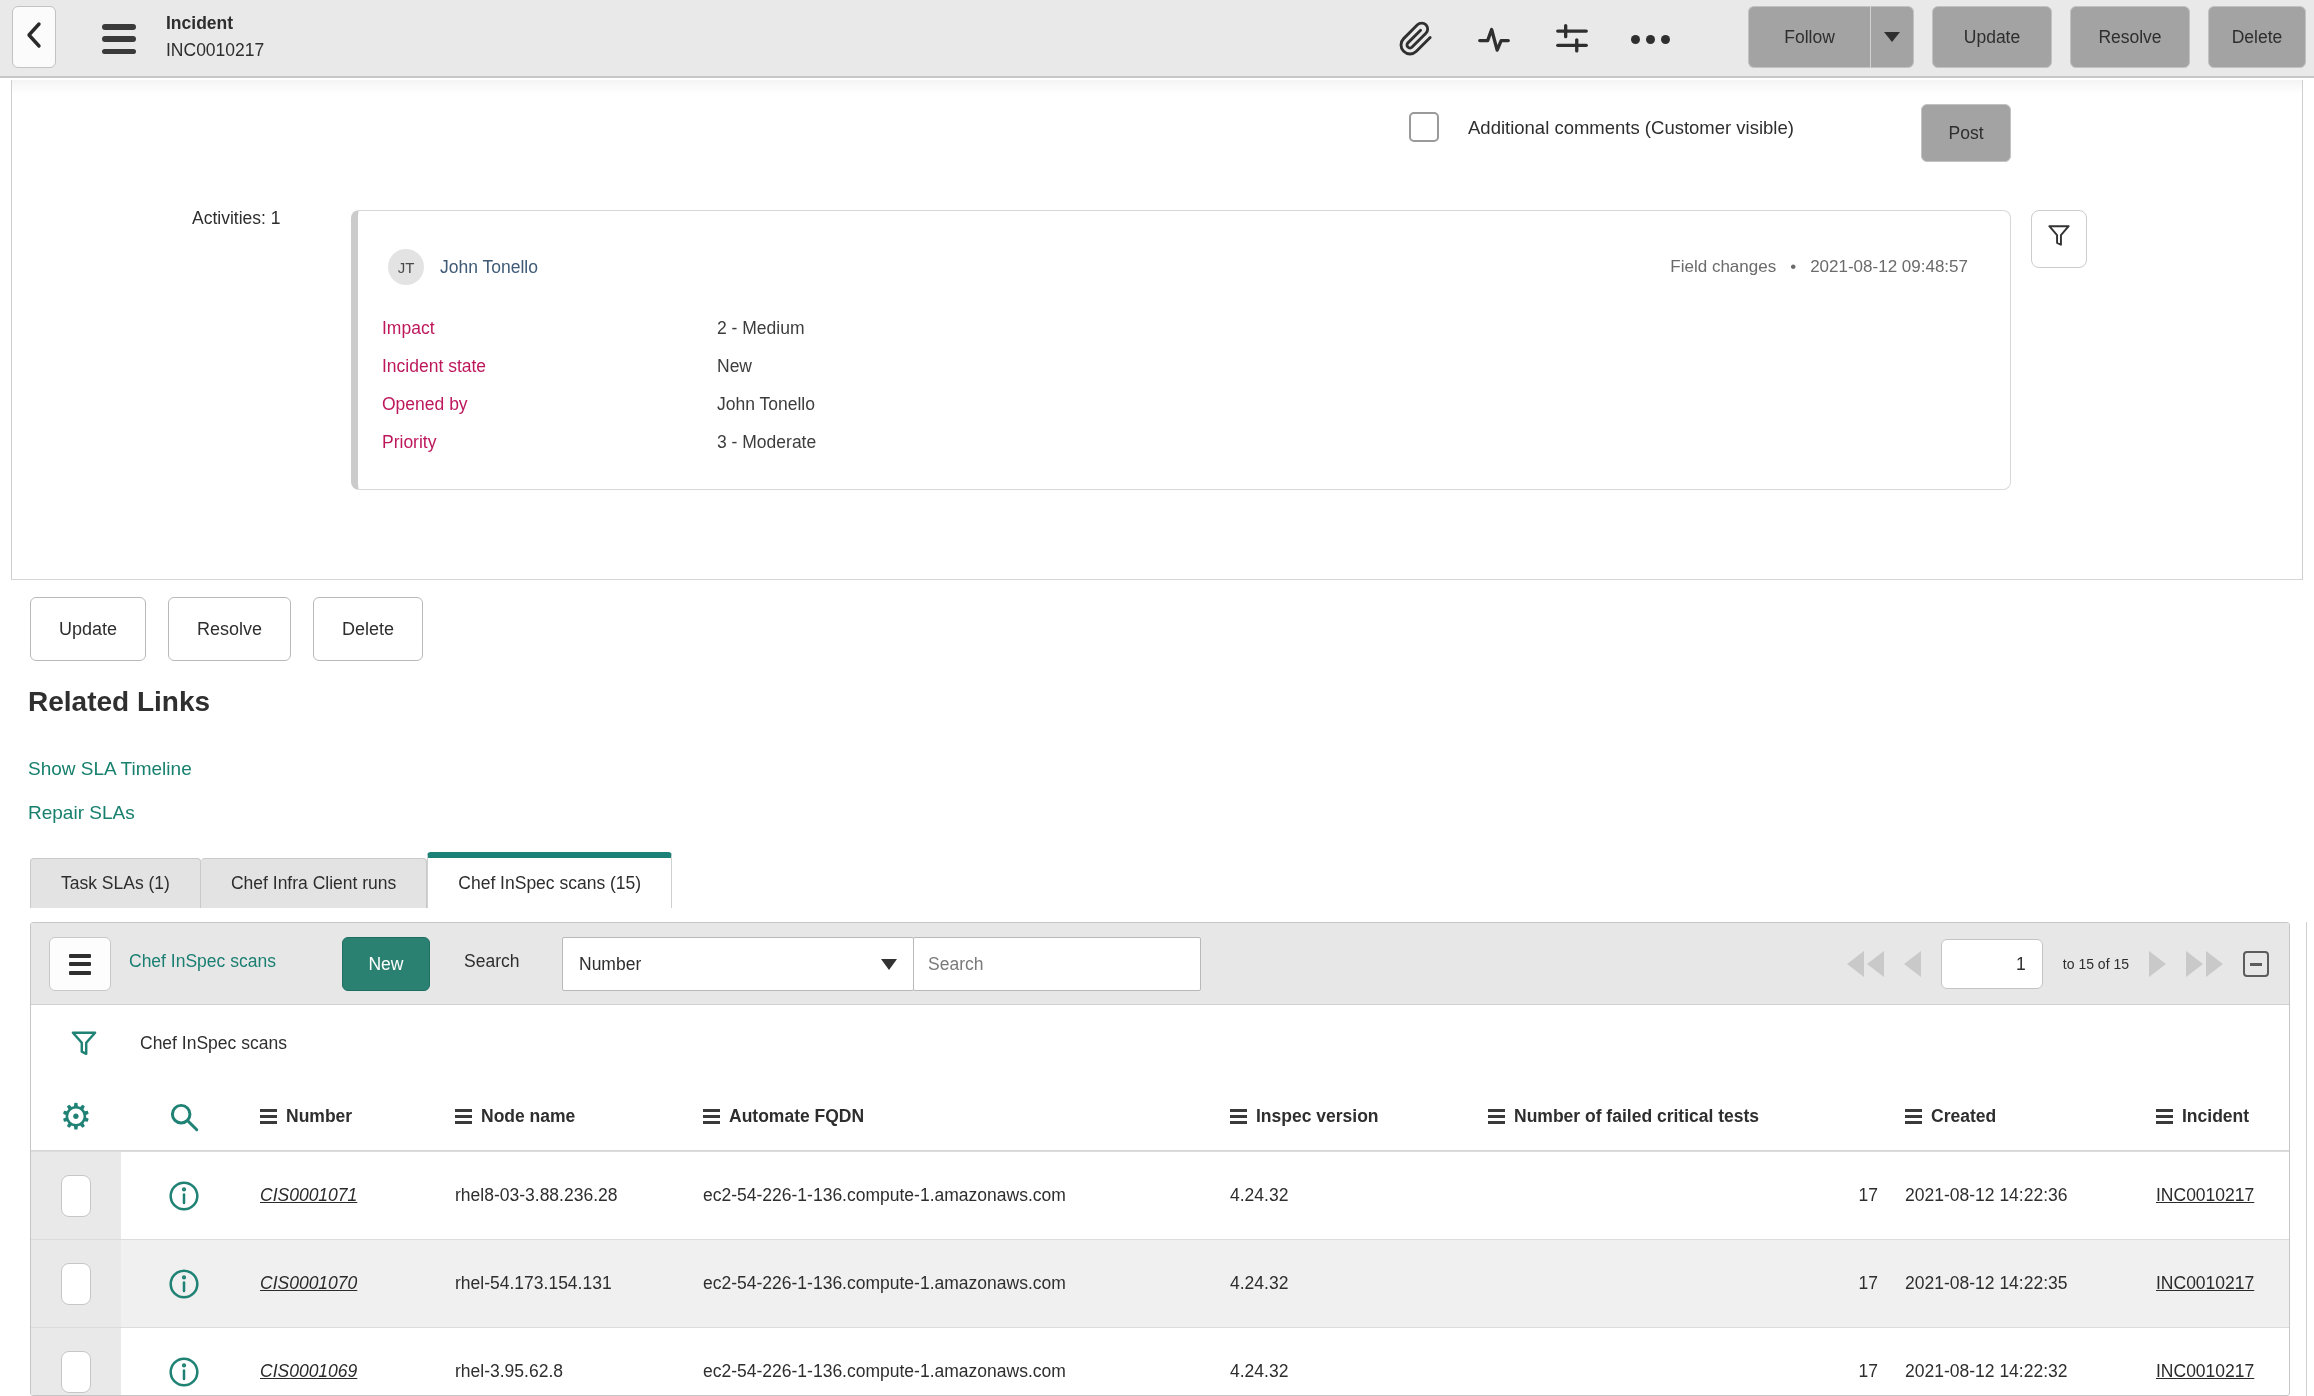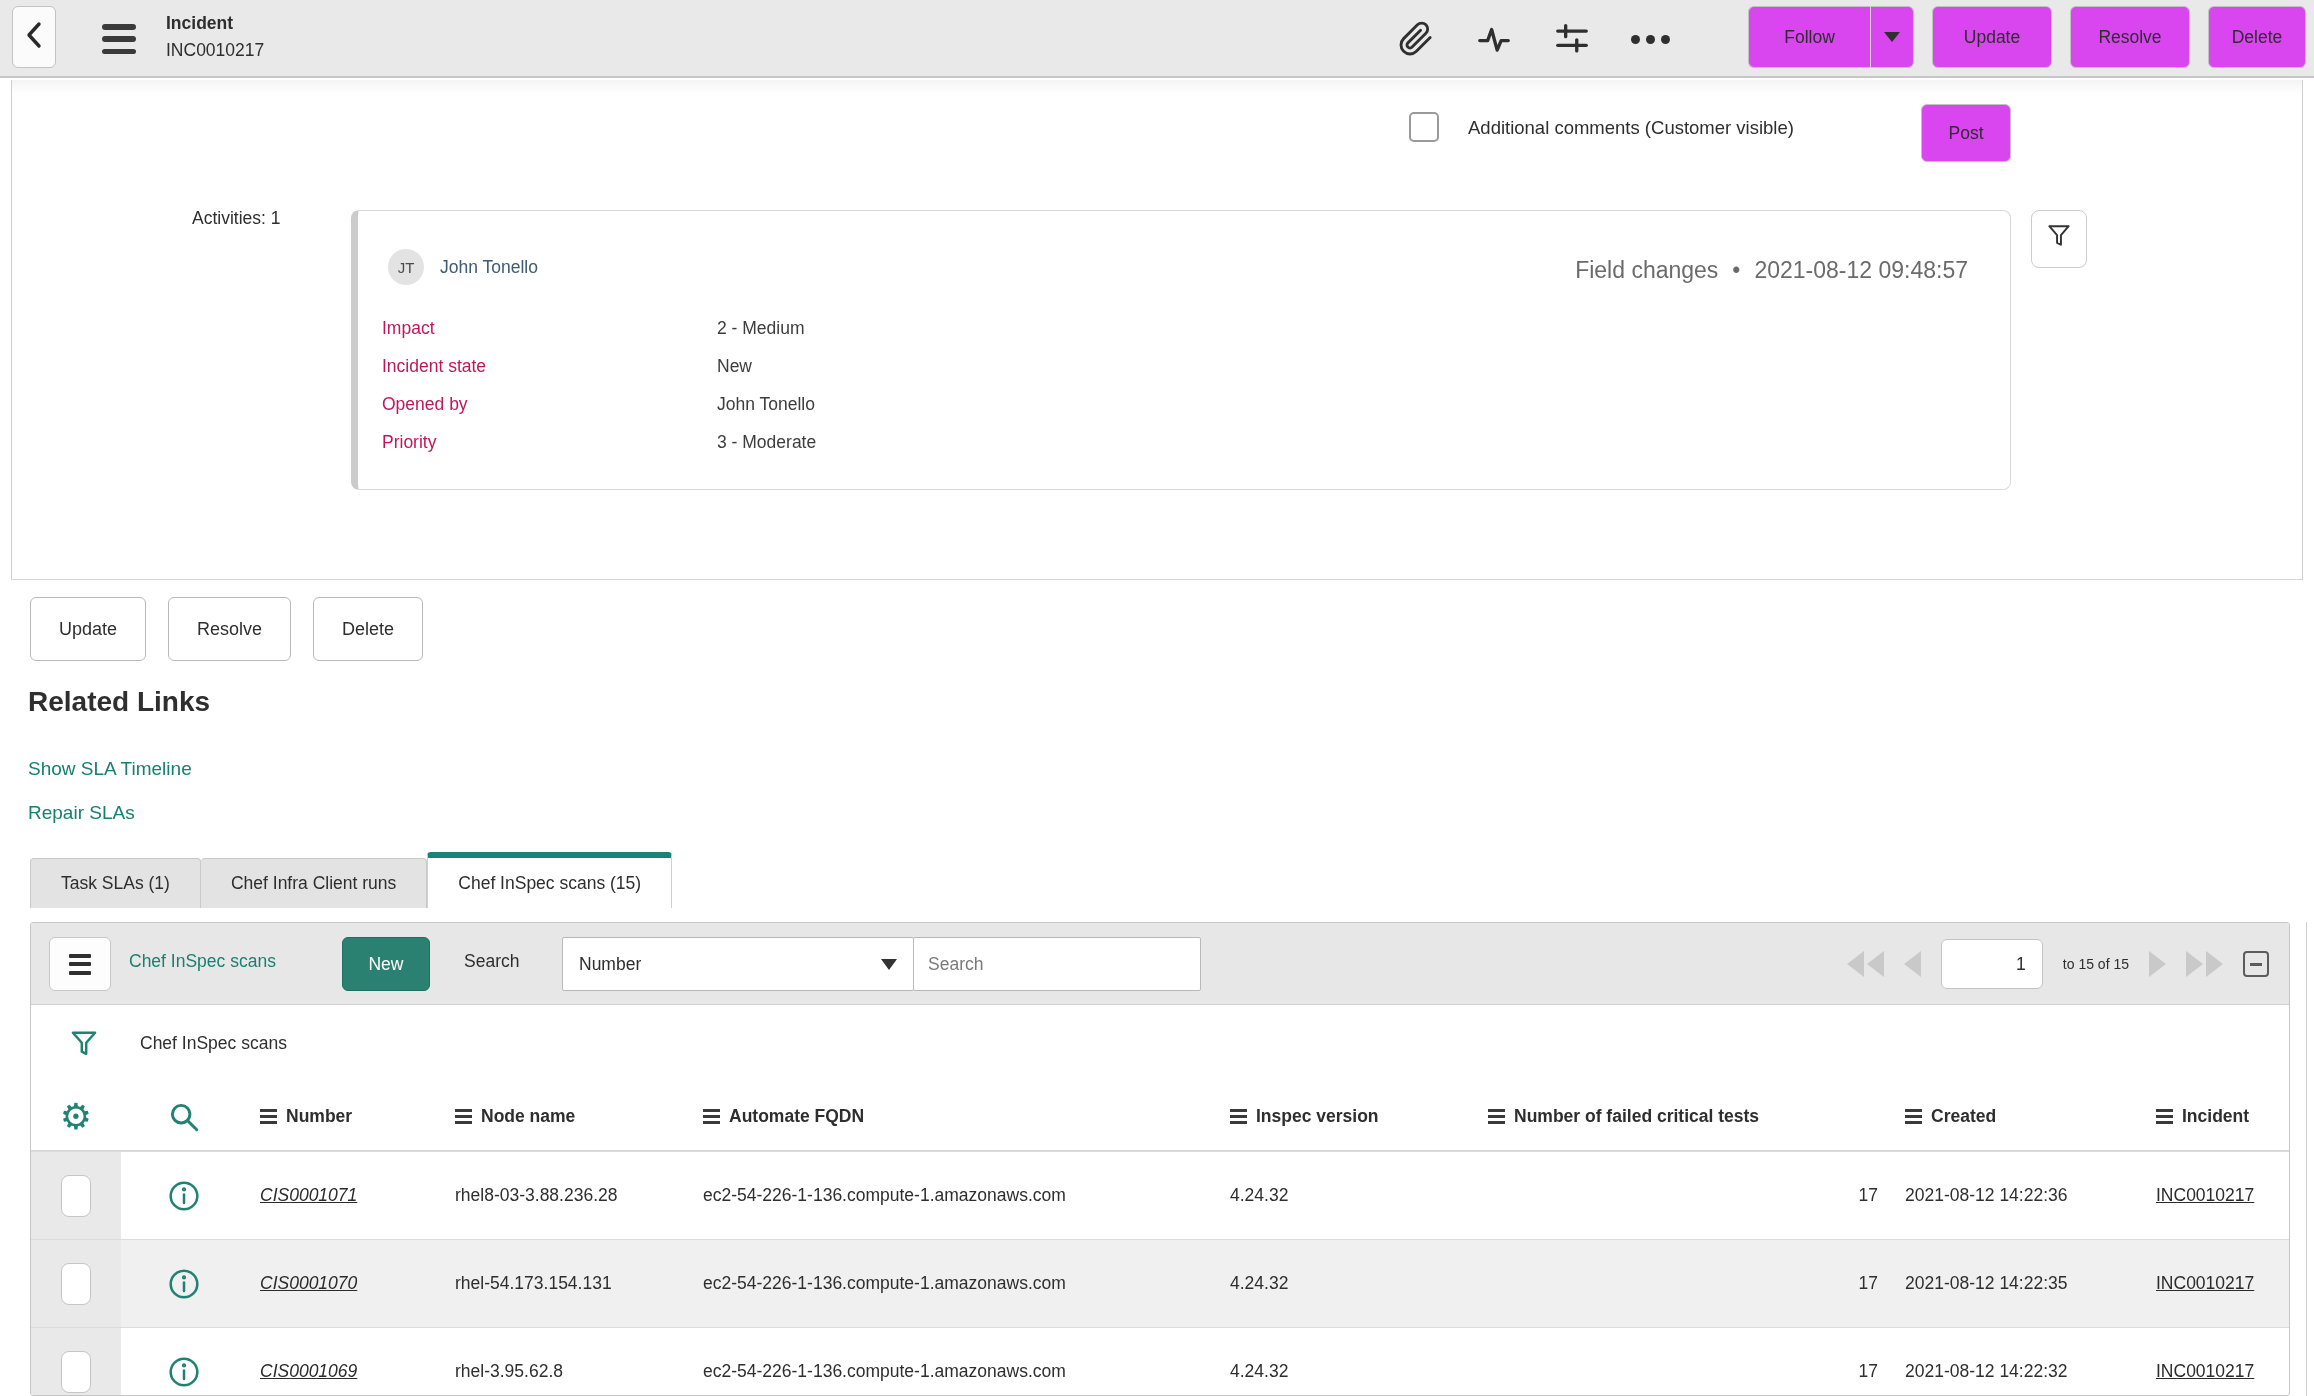--- a/index.html
+++ b/index.html
@@ -16,21 +16,21 @@
   .hamburger { position:absolute; left:102px; top:24px; width:36px; height:30px;
     display:flex; flex-direction:column; justify-content:space-between; cursor:pointer; }
   .hamburger span { display:block; width:34px; height:5.5px; background:#3a3a3a; border-radius:3px; }
   .title-block { position:absolute; left:166px; top:10px; line-height:27px; }
   .title-block .t1 { font-size:17.5px; font-weight:bold; }
   .title-block .t2 { font-size:17.5px; }
   .hdr-icons { position:absolute; left:1395px; top:0; height:78px; display:flex; align-items:center; gap:36px; }
   .icon-btn { width:42px; height:42px; display:flex; align-items:center; justify-content:center; cursor:pointer; }
   .dots { display:flex; gap:6px; }
   .dots i { width:9px; height:9px; border-radius:50%; background:#2f2f2f; display:block; }
-  .btn { background:#d946ef; border:1px solid #c2c2c2; border-radius:6px;
+  .btn { background:#a3a3a3; border:1px solid #c2c2c2; border-radius:6px;
     font-size:17.5px; color:#2e2e2e; display:inline-flex; align-items:center;
     justify-content:center; cursor:pointer; font-family:inherit; }
   .topbar-buttons { position:absolute; top:6px; right:8px; display:flex; gap:18px; height:62px; }
   .split { display:flex; height:62px; }
   .split .main { width:122px; border-radius:6px 0 0 6px; border-right:none; }
   .split .caret-part { width:44px; border-radius:0 6px 6px 0; border-left:1px solid #d2d2d2; }
   .caret-down { width:0; height:0; border-left:8px solid transparent; border-right:8px solid transparent; border-top:10px solid #2f2f2f; }
   .tb-btn { width:120px; height:62px; }
   .tb-btn.small { width:98px; }
 
@@ -42,21 +42,21 @@
   .chk { width:30px; height:30px; background:#fff; border:2px solid #9a9a9a; border-radius:5px; cursor:pointer; }
   .comments-chk { position:absolute; left:1397px; top:32px; }
   .comments-label { position:absolute; left:1456px; top:37px; font-size:18.5px; }
   .post-btn { position:absolute; left:1909px; top:24px; width:90px; height:58px; }
   .activities-label { position:absolute; left:180px; top:128px; font-size:17.5px; }
   .activity-card { position:absolute; left:339px; top:130px; width:1660px; height:280px;
     background:#fff; border:1px solid #d8d8d8; border-left:7px solid #cbcbcb; border-radius:8px; }
   .avatar { position:absolute; left:30px; top:38px; width:36px; height:36px; border-radius:50%;
     background:#e3e3e3; color:#4a4a4a; font-size:15px; display:flex; align-items:center; justify-content:center; }
   .author { position:absolute; left:82px; top:46px; font-size:17.5px; color:#3e5a75; }
-  .activity-meta { position:absolute; right:42px; top:46px; font-size:23px; color:#6b6b6b; display:flex; gap:14px; align-items:center; }
+  .activity-meta { position:absolute; right:42px; top:46px; font-size:17px; color:#6b6b6b; display:flex; gap:14px; align-items:center; }
   .fields { position:absolute; left:0; top:98px; }
   .field-row { display:flex; height:38px; align-items:center; font-size:17.5px; }
   .field-row .fl { width:295px; text-align:left; color:#be185d;margin-left:24px; }
   .field-row .fv { margin-left:40px; color:#3d3d3d; }
   .filter-btn { position:absolute; left:2019px; top:130px; width:56px; height:58px;
     background:#fff; border:1px solid #ccc; border-radius:8px;
     display:flex; align-items:center; justify-content:center; cursor:pointer; }
 
   
   .form-buttons { position:absolute; left:30px; top:597px; display:flex; gap:22px; }

